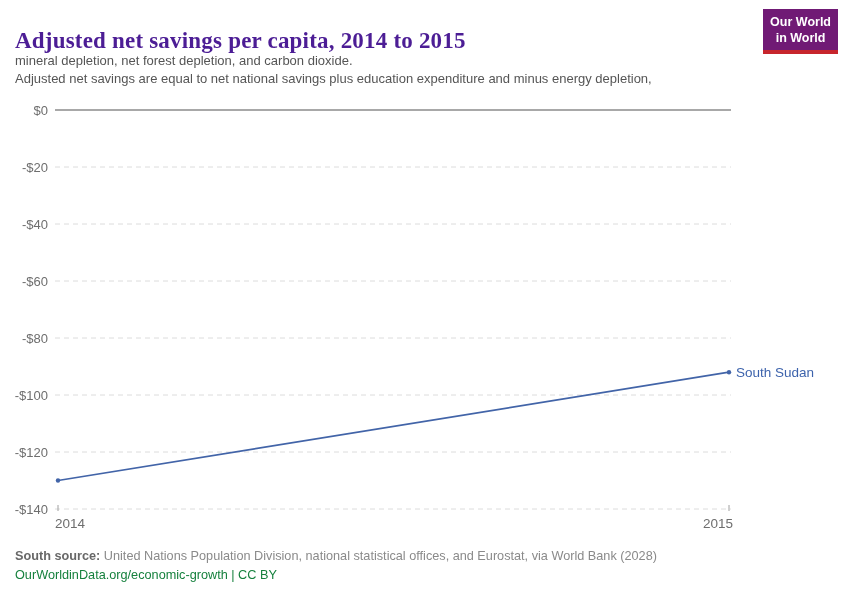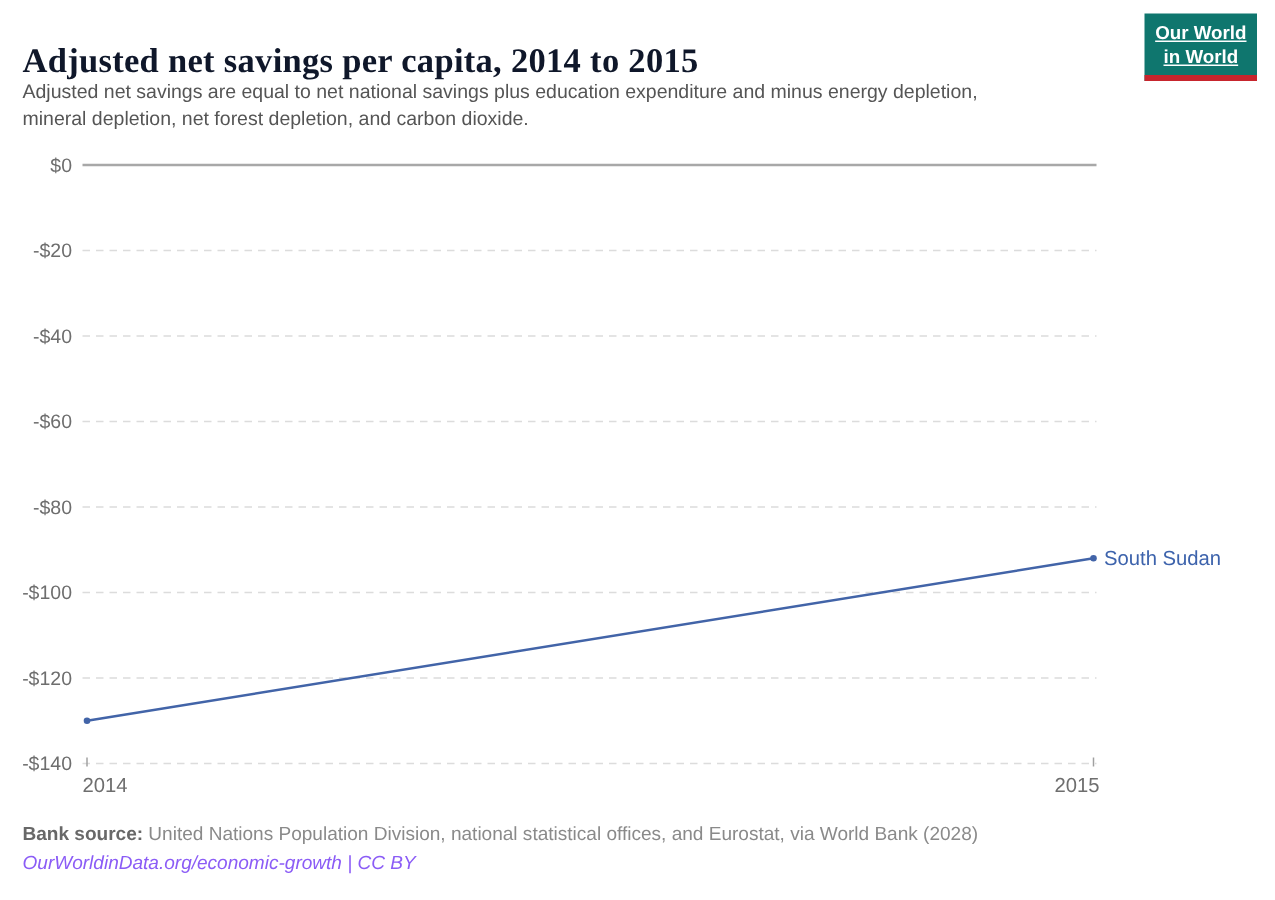--- a/index.html
+++ b/index.html
@@ -1,42 +1,42 @@
 <!DOCTYPE html>
 <html><head>
 <meta charset="utf-8">
 <style>
   html,body{margin:0;padding:0;background:#fff;}
   .page{position:relative;width:850px;height:600px;background:#ffffff;
         font-family:"Liberation Sans",sans-serif;overflow:hidden;}
   .title{position:absolute;left:15px;top:13px;width:700px;
          font-family:"Liberation Serif",serif;font-weight:700;font-size:23px;
-         color:#0f172a;letter-spacing:.2px;}
+         color:#4c1d95;letter-spacing:.2px;}
   .subtitle{position:absolute;left:15px;top:52px;width:760px;
             font-size:13px;line-height:18px;color:#555555;}
-  .logo{position:absolute;right:12px;top:9px;background:#0f766e;
+  .logo{position:absolute;right:12px;top:9px;background:#701a75;
         border-bottom:4px solid #c7252d;color:#ffffff;font-weight:700;
         font-size:12.5px;line-height:16px;text-align:center;
-        padding:5px 7px 4px 7px;cursor:pointer;text-decoration:underline;}
+        padding:5px 7px 4px 7px;cursor:pointer;}
   .chart-svg{position:absolute;left:0;top:0;}
   .footer{position:absolute;left:15px;top:547px;width:800px;
           font-size:12.7px;line-height:19px;color:#8a8a8a;}
   .footer .src-label{font-weight:700;color:#686868;}
-  .footer .link-line{color:#8b5cf6;cursor:pointer;font-style:italic;}
+  .footer .link-line{color:#15803d;cursor:pointer;}
 </style>
 </head>
 <body>
 
 <div class="page">
 
   <h1 class="title">Adjusted net savings per capita, 2014 to 2015</h1>
 
   <div class="subtitle">
+    <div>mineral depletion, net forest depletion, and carbon dioxide.</div>
     <div>Adjusted net savings are equal to net national savings plus education expenditure and minus energy depletion,</div>
-    <div>mineral depletion, net forest depletion, and carbon dioxide.</div>
   </div>
 
   <div class="logo">
     <div>Our World</div>
     <div>in World</div>
   </div>
 
   <svg class="chart-svg" id="plot" width="850" height="600">
       <line x1="55" x2="731" y1="110" y2="110" fill="none" stroke="#a8a8a8" stroke-width="1.8"></line>
       <text x="48" y="114.5" text-anchor="end" font-size="13" fill="#6e6e6e" font-family="&quot;Liberation Sans&quot;,sans-serif">$0</text>
@@ -58,17 +58,17 @@
       <text x="55" y="528" text-anchor="start" font-size="13.5" fill="#6e6e6e" font-family="&quot;Liberation Sans&quot;,sans-serif">2014</text>
       <line x1="729" x2="729" y1="505" y2="511" stroke="#a0a0a0" stroke-width="1"></line>
       <text x="733" y="528" text-anchor="end" font-size="13.5" fill="#6e6e6e" font-family="&quot;Liberation Sans&quot;,sans-serif">2015</text>
       <polyline points="58,480.5 729,372.2" fill="none" stroke="#4264a8" stroke-width="1.7" stroke-linecap="round"></polyline>
       <circle cx="58" cy="480.5" r="2.2" fill="#4264a8"></circle>
       <circle cx="729" cy="372.2" r="2.2" fill="#4264a8"></circle>
       <text x="736" y="376.7" font-size="13.5" fill="#3d63ac" font-family="&quot;Liberation Sans&quot;,sans-serif">South Sudan</text>
     </svg>
 
   <div class="footer">
-    <div><span class="src-label">Bank source:</span><span> United Nations Population Division, national statistical offices, and Eurostat, via World Bank (2028)</span></div>
+    <div><span class="src-label">South source:</span><span> United Nations Population Division, national statistical offices, and Eurostat, via World Bank (2028)</span></div>
     <div class="link-line">OurWorldinData.org/economic-growth | CC BY</div>
   </div>
 
 </div>
 
 </body></html>

